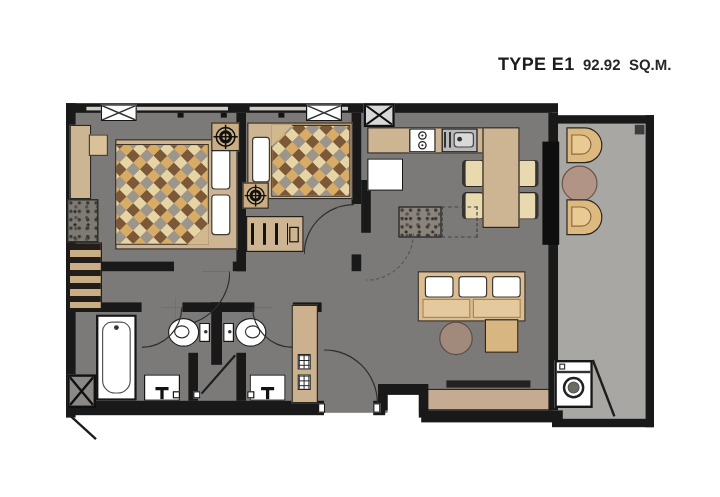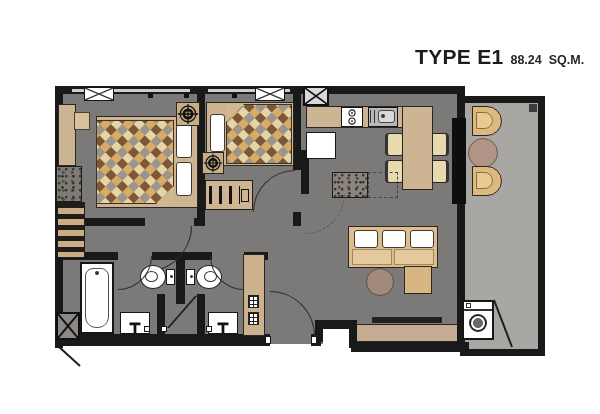--- a/index.html
+++ b/index.html
@@ -28,21 +28,21 @@
   .nub{background:#131313;}
   .glass{background:#cfccc6;}
   .slats{background:#c9ad85;border:1.5px solid #221d18;
     background-image:repeating-linear-gradient(180deg,#221d18 0 5px,transparent 5px 11px);
     background-clip:padding-box;}
   .rail{background:var(--furniture-tan,#cdb493);border:1.5px solid #221d18;}
   .railbars{position:absolute;left:3px;right:12px;top:5px;bottom:5px;
     background-image:repeating-linear-gradient(90deg,#15120f 0 3px,transparent 3px 10px);}
   .pillow{background:#fff;border:1px solid #3f3a34;border-radius:3px;}
   .title{position:absolute;left:415px;top:45px;width:170px;display:flex;align-items:baseline;gap:7px;color:#1c1c1c;}
-  .title .t1{font-size:21px;font-weight:700;letter-spacing:.3px;}
+  .title .t1{font-size:15px;font-weight:700;letter-spacing:.3px;}
   .title .t2{font-size:12.5px;font-weight:700;color:#262626;}
   .title .t3{font-size:12.5px;font-weight:700;color:#262626;}
   svg{display:block;}
 </style>
 </head>
 <body>
 
 <div class="screen">
 
   <div class="abs floor" style="left:60px;top:90px;width:400px;height:254px;"></div>
@@ -249,17 +249,17 @@
   <div class="abs" style="left:529px;top:104px;width:8px;height:8px;background:#3c3c3c;"></div>
 
   <svg class="abs" style="left:0;top:0;" width="600" height="414" viewBox="0 0 600 414">
     <path d="M196 296 L168 328" stroke="#1d1d1d" stroke-width="1.8" fill="none"></path>
     <path d="M494 300 L512 347" stroke="#1d1d1d" stroke-width="2" fill="none"></path>
     <path d="M58 346 L80 366" stroke="#1d1d1d" stroke-width="2" fill="none"></path>
   </svg>
 
   <div class="title">
     <span class="t1">TYPE E1</span>
-    <span class="t2">88.24</span>
+    <span class="t2">92.92</span>
     <span class="t3">SQ.M.</span>
   </div>
 
 </div>
 
 </body></html>

